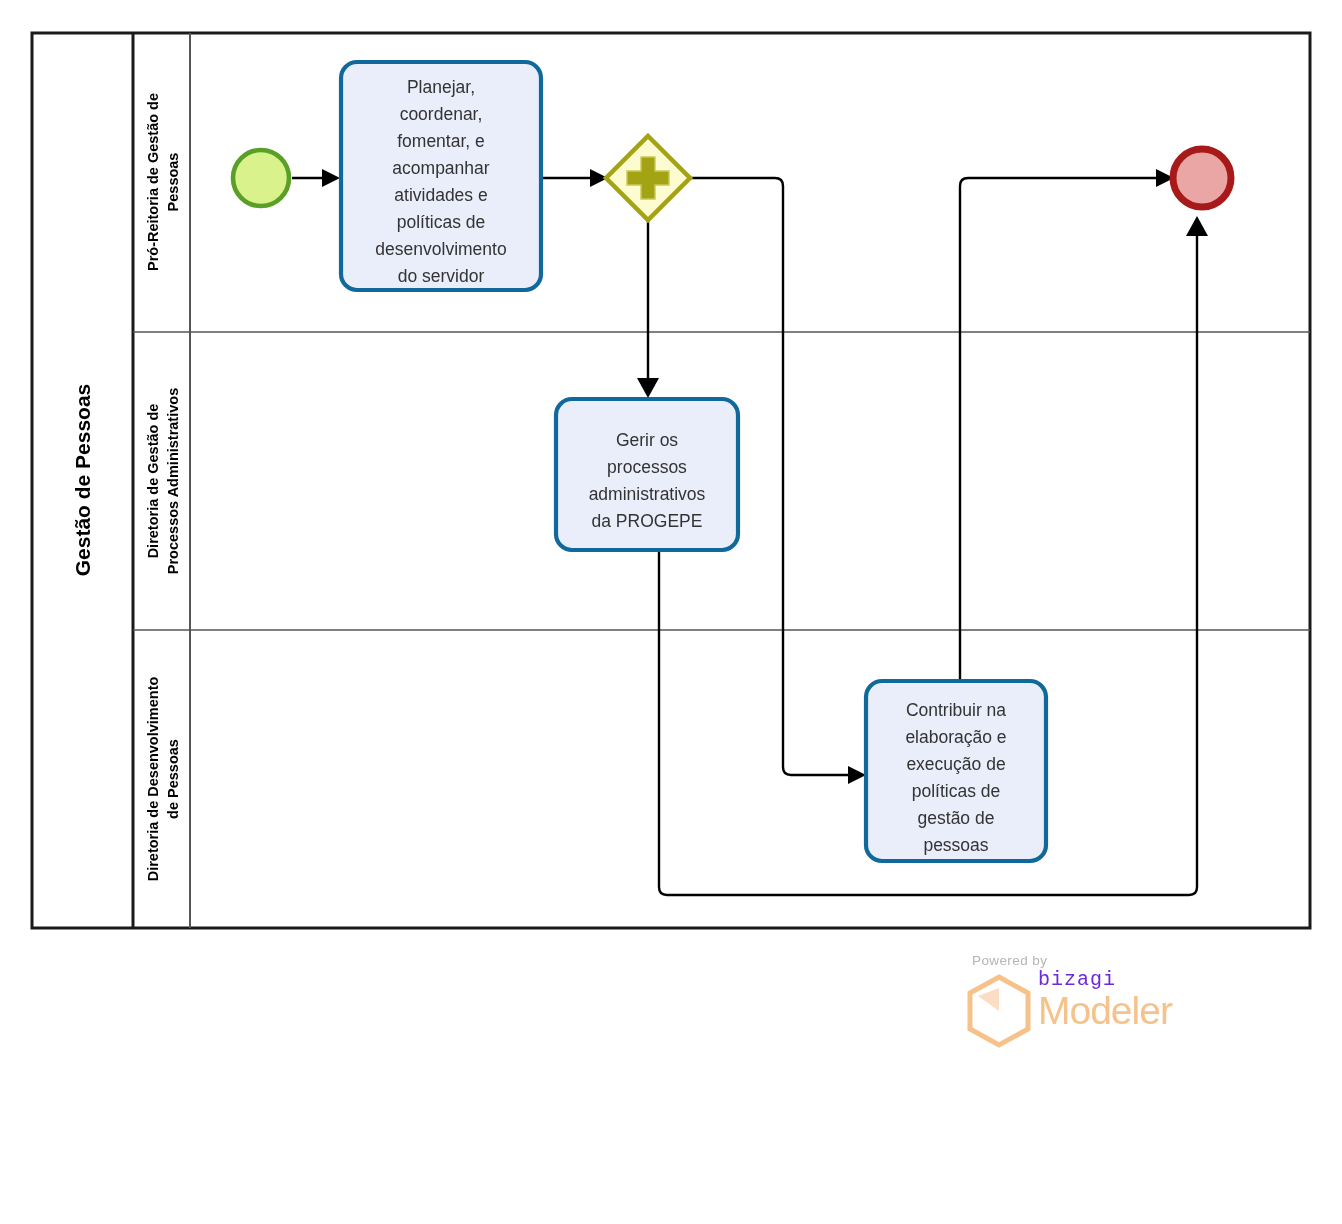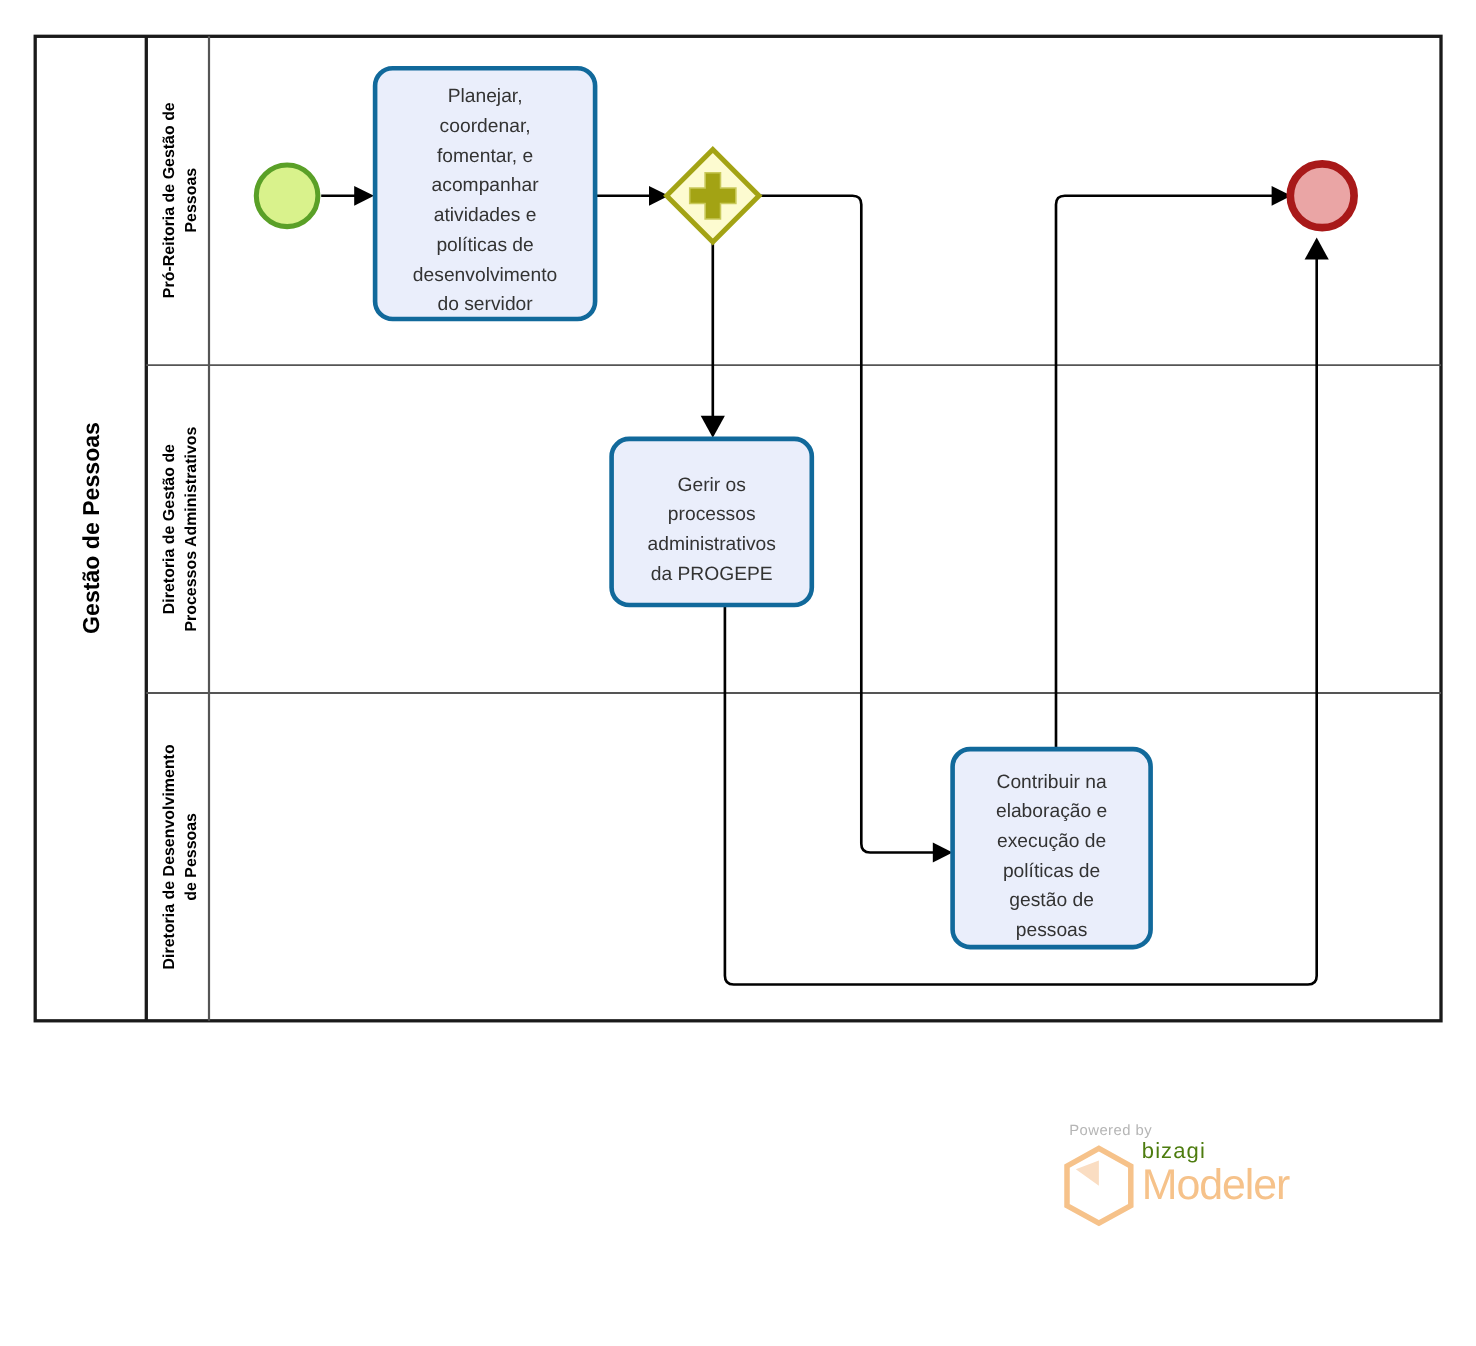--- a/index.html
+++ b/index.html
@@ -92,21 +92,21 @@
     stroke-width: 4.5;
   }
   .gateway-plus {
     fill: #a3a314;
     stroke: #c9c95a;
     stroke-width: 1.4;
   }
   .brand {
     position: absolute;
     left: 966px;
-    top: 1020px;
+    top: 953px;
     width: 300px;
     user-select: none;
   }
   .brand-powered {
     font-family: "Liberation Sans", sans-serif;
     font-size: 13.5px;
     color: #b5b5b5;
     letter-spacing: 0.4px;
     margin: 0 0 2px 6px;
   }
@@ -118,23 +118,23 @@
     width: 66px;
     height: 74px;
     flex: 0 0 auto;
     margin-top: 4px;
   }
   .brand-words {
     margin-left: 6px;
     line-height: 1;
   }
   .brand-bizagi {
-    font-family: Liberation Sans, sans-serif;
+    font-family: Liberation Mono, monospace;
     font-size: 20px;
-    color: #4d7c0f;
+    color: #6d28d9;
     letter-spacing: 1px;
     margin-bottom: 1px;
   }
   .brand-modeler {
     font-family: "Liberation Sans", sans-serif;
     font-size: 39px;
     color: #f6c28a;
     letter-spacing: -1px;
   }
 </style>

